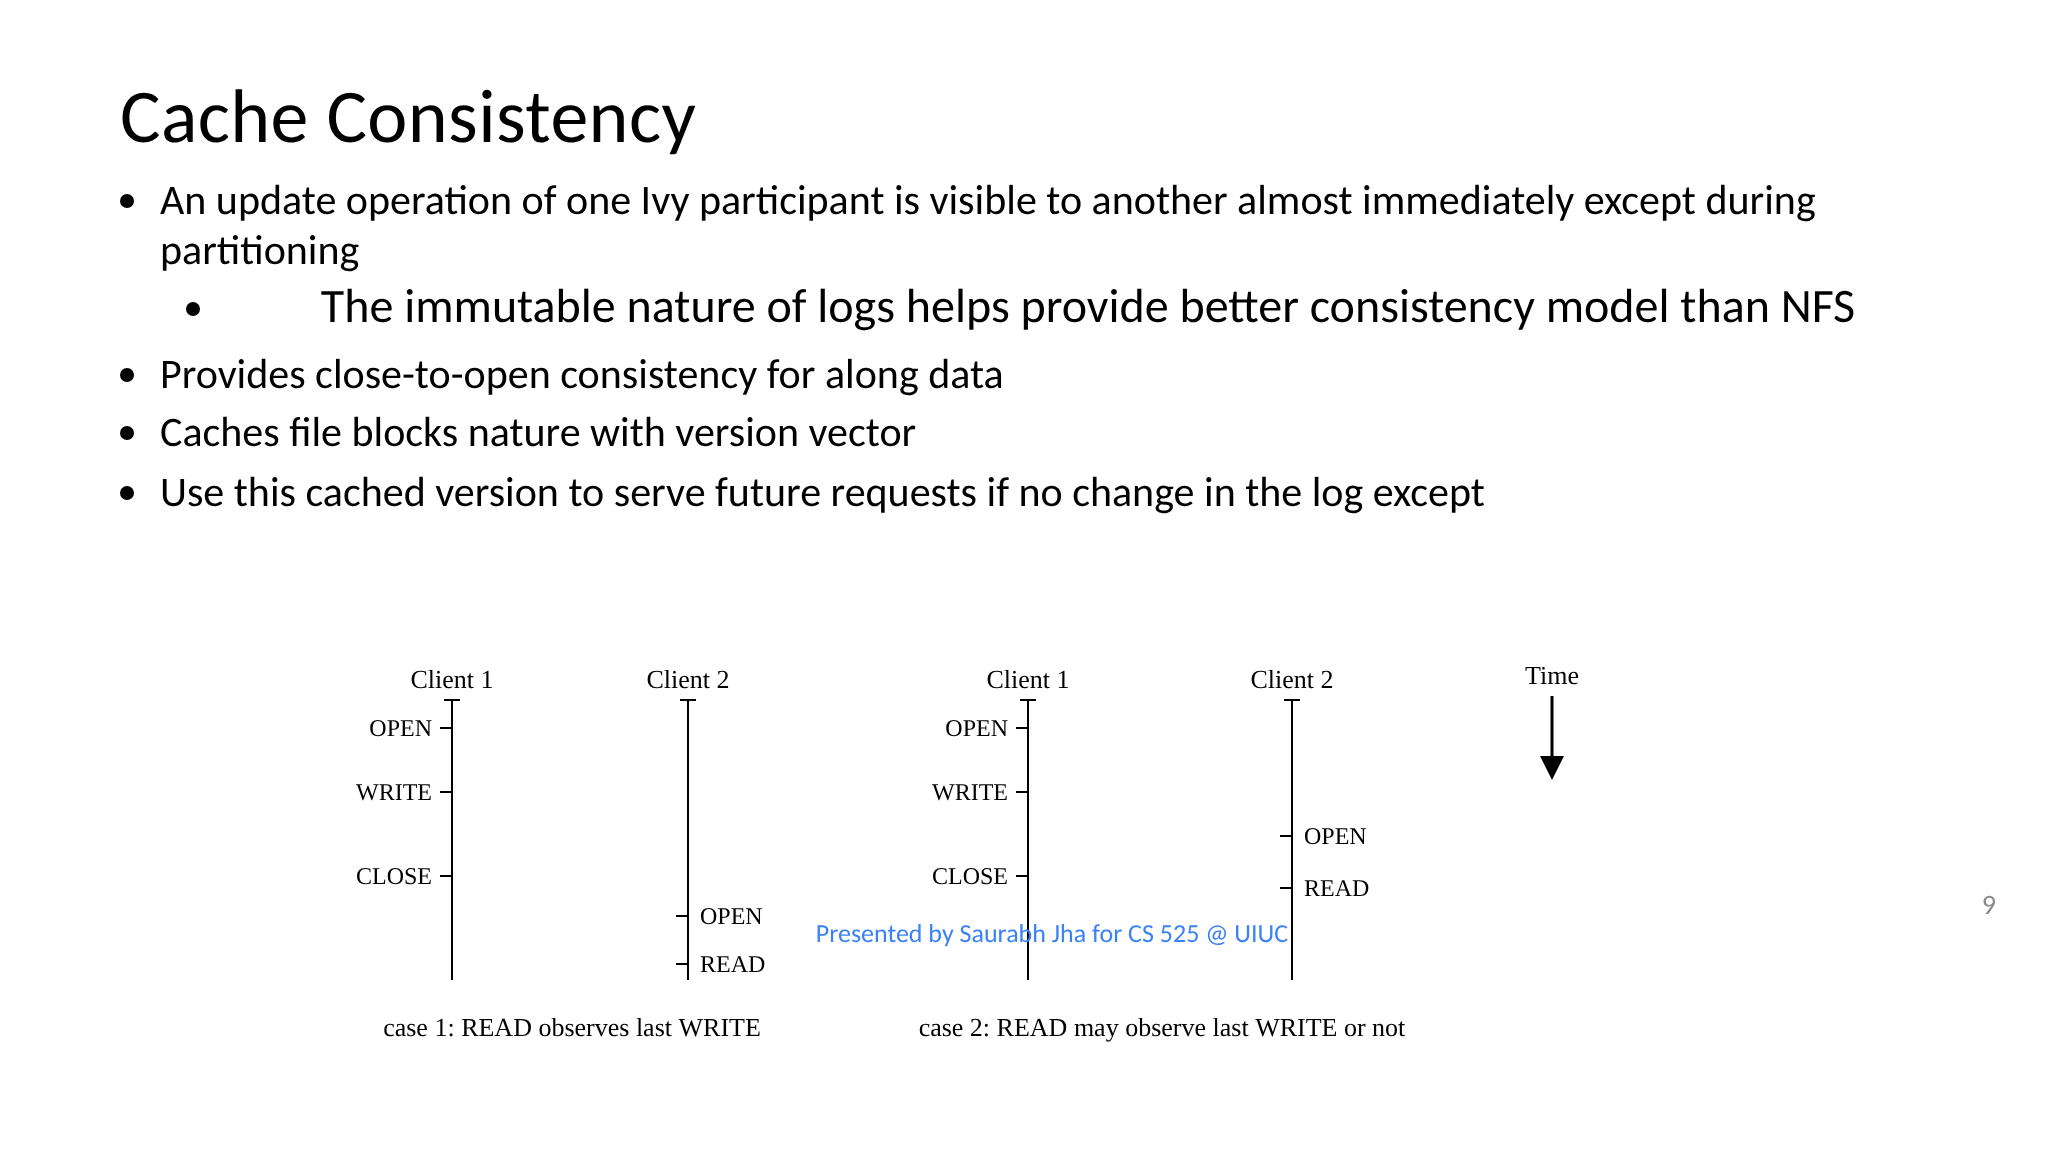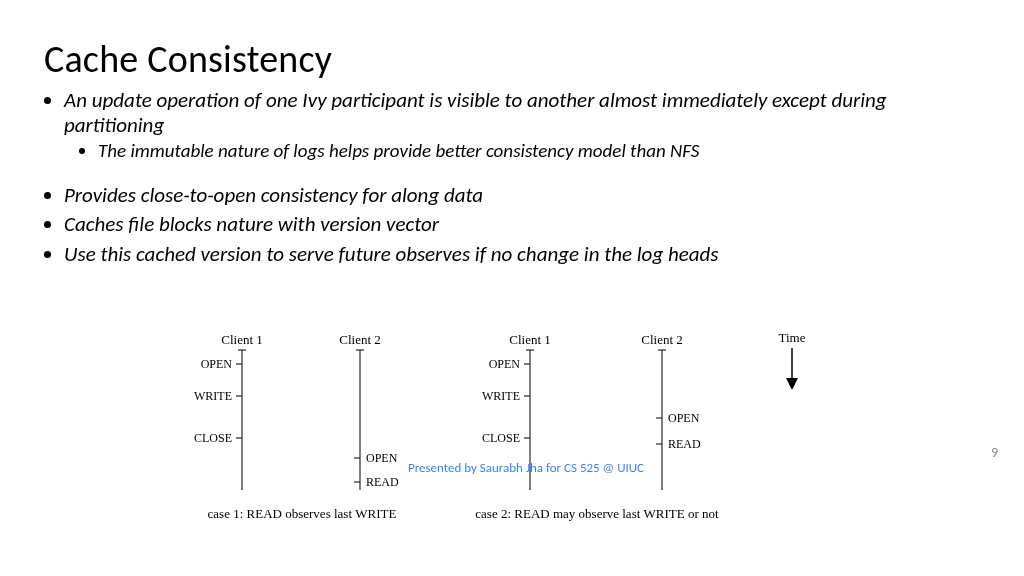--- a/index.html
+++ b/index.html
@@ -11,47 +11,47 @@
     font-family: Calibri, "Segoe UI", Arial, sans-serif;
     color: #000;
     overflow: hidden;
     position: relative;
   }
   .slide {
     position: relative;
     width: 1024px;
     height: 483px;
     box-sizing: border-box;
-    padding: 36px 50px 0 44px;
+    padding: 36px 50px 0 60px;
   }
   h1 {
     font-weight: 400;
     font-size: 38px;
     margin: 0 0 6px 0;
     letter-spacing: 0.2px;
   }
   ul.top {
     margin: 0;
     padding-left: 20px;
     font-size: 21px;
     line-height: 1.2;
   }
   ul.top > li {
     margin-bottom: 4px;
-    font-style: italic;
   }
   ul.sub {
     list-style: disc;
     padding-left: 34px;
-    margin: 2px 0 20px 0;
-    font-size: 19px;
+    margin: 2px 0 6px 0;
+    font-size: 24px;
+    text-align: center;
   }
   .diagram-area {
     position: absolute;
-    left: 152px;
+    left: 136px;
     top: 330px;
     width: 760px;
     height: 200px;
   }
   .footer {
     position: absolute;
     bottom: 8px;
     left: 14px;
     width: 1024px;
     text-align: center;
@@ -81,21 +81,21 @@
 
   <ul class="top">
     <li>
       <span>An update operation of one Ivy participant is visible to another almost immediately except during partitioning</span>
       <ul class="sub">
         <li>The immutable nature of logs helps provide better consistency model than NFS</li>
       </ul>
     </li>
     <li>Provides close-to-open consistency for along data</li>
     <li>Caches file blocks nature with version vector</li>
-    <li>Use this cached version to serve future observes if no change in the log heads</li>
+    <li>Use this cached version to serve future requests if no change in the log except</li>
   </ul>
 
   <div class="diagram-area">
     <svg width="760" height="205" viewBox="0 0 760 205">
       <defs>
         <marker id="arrowhead" markerWidth="8" markerHeight="8" refX="4" refY="4" orient="auto">
           <path d="M0,0 L8,4 L0,8 Z" fill="#000"></path>
         </marker>
       </defs>
 

